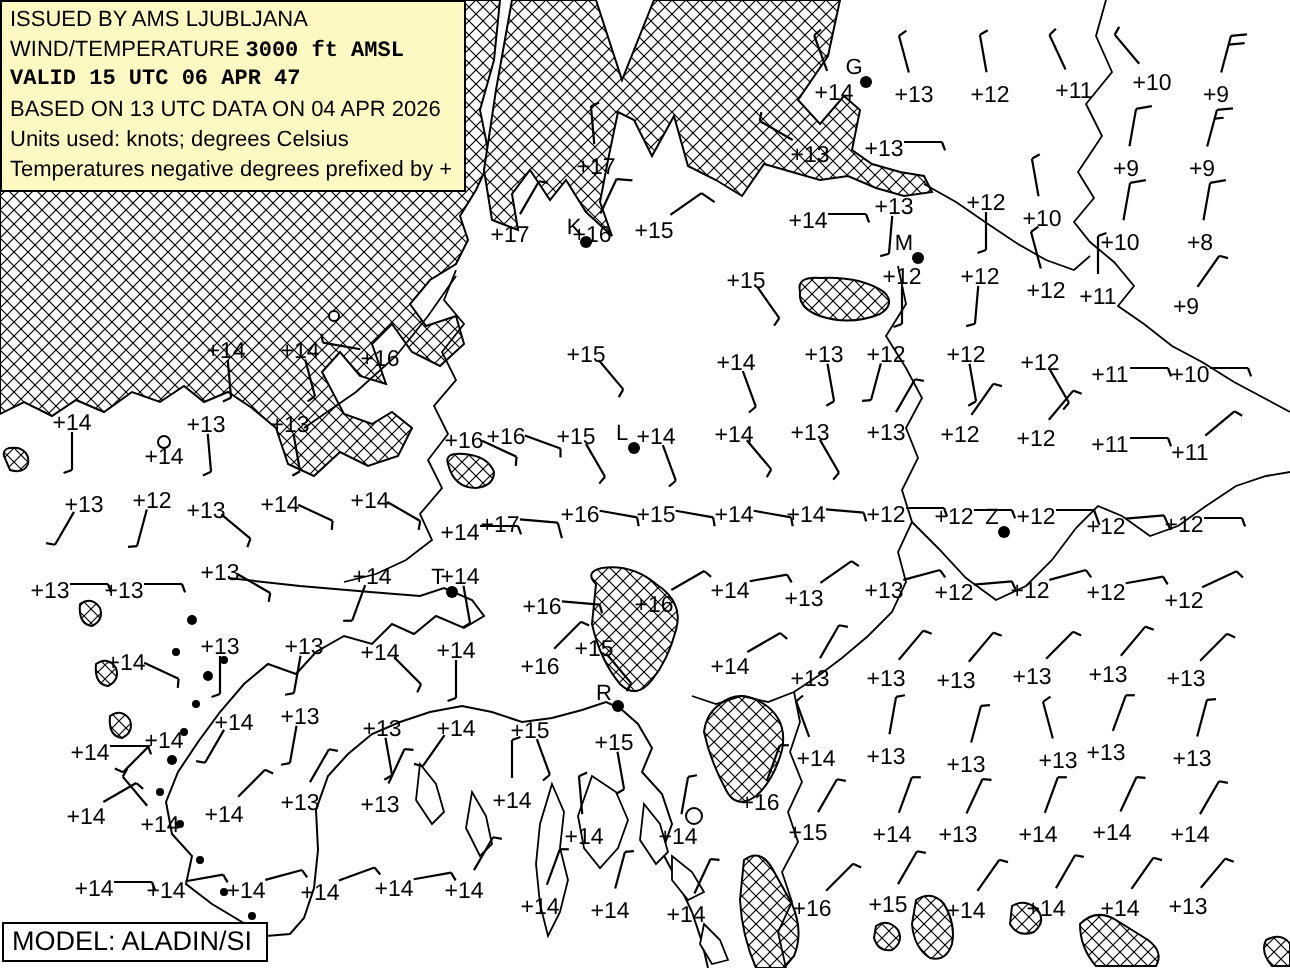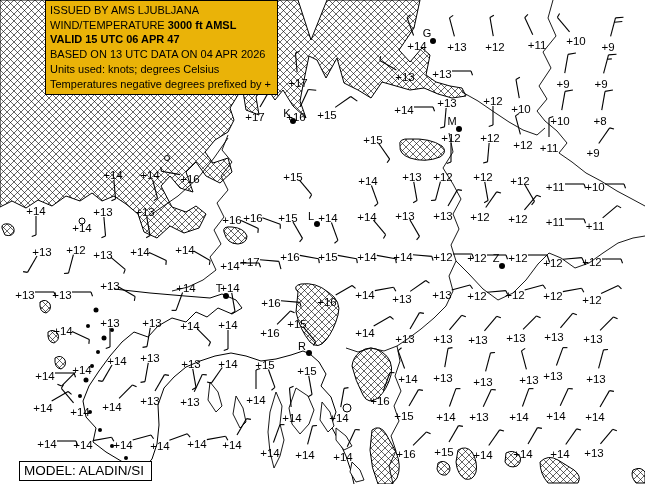--- a/index.html
+++ b/index.html
@@ -3,27 +3,27 @@
 <meta charset="utf-8">
 <style>
   html,body{margin:0;padding:0;background:#fff;}
   #frame{
     position:relative;width:645px;height:484px;background:#fff;
     font-family:"Liberation Sans", sans-serif;color:#000;
     outline:1px solid #000;overflow:hidden;
   }
   #map-svg{position:absolute;left:0;top:0;}
   .info-box{
-    position:absolute;left:0;top:0;background:#eab308;border:1px solid #000;
-    padding:2px 5px 3px 4px;font-size:11px;line-height:14.7px;z-index:5;width:222px;margin-left:45px;
+    position:absolute;left:0;top:0;background:#fef9c3;border:1px solid #000;
+    padding:2px 5px 3px 4px;font-size:11px;line-height:14.7px;z-index:5;width:222px;
   }
-  .info-box .b{font-weight:bold;}
+  .info-box .b{font-weight:bold;font-family:Liberation Mono, monospace;}
   .model-box{
     position:absolute;left:1px;top:461px;background:#fff;border:1px solid #000;
-    padding:1px 7px 2px 4px;font-size:13.5px;z-index:5;margin-left:18px;
+    padding:1px 7px 2px 4px;font-size:13.5px;z-index:5;
   }
 </style>
 </head>
 <body>
 
 <div id="frame">
   <svg id="map-svg" width="645" height="484" viewBox="0 0 645 484">
     <defs>
       <pattern id="xh" width="7" height="7" patternUnits="userSpaceOnUse">
         <rect width="7" height="7" fill="#ffffff"></rect>

